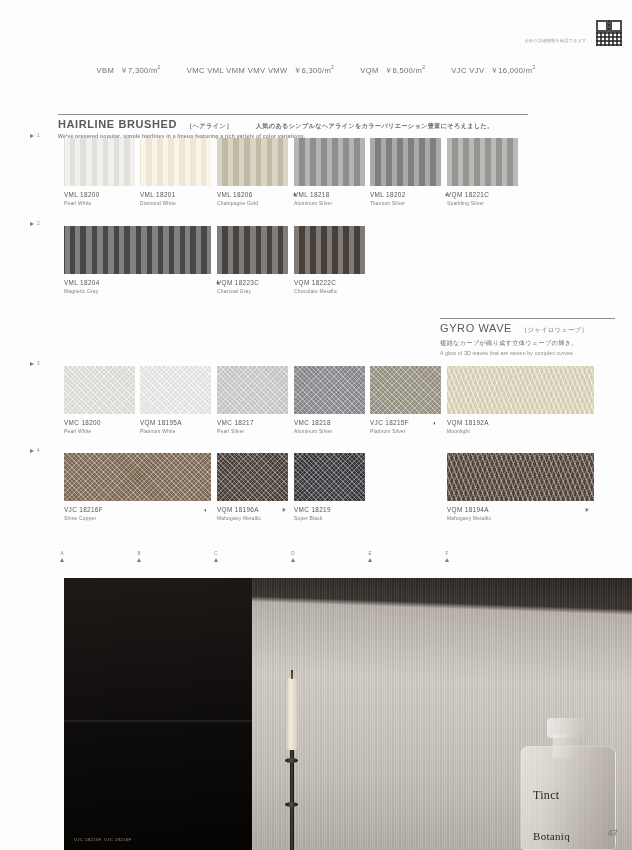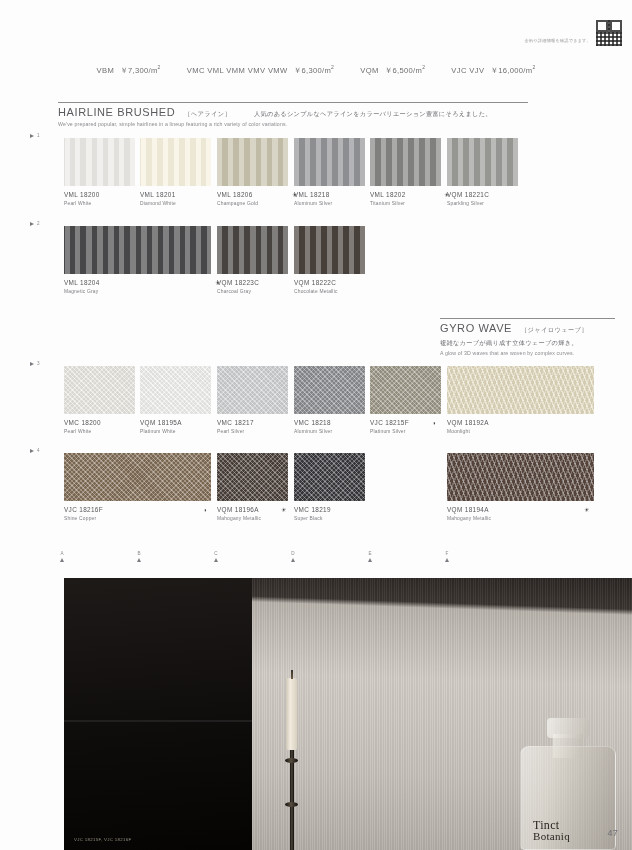--- a/index.html
+++ b/index.html
@@ -167,21 +167,21 @@
   }
   .bottle-cap {
     position: absolute; top: 0; left: 27px; width: 42px; height: 20px; border-radius: 4px;
     background: linear-gradient(100deg, rgba(250,249,246,.72), rgba(193,187,177,.62));
   }
   .bottle-label {
     position: absolute; bottom: 6px; left: 12px; right: 12px;
     color: #2a2521; font-family: "Liberation Serif", serif; line-height: 1.05;
   }
   .bottle-label .l1 { font-size: 12px; letter-spacing: .3px; font-family: Liberation Serif, serif; }
-  .bottle-label .l2 { font-size: 11px; letter-spacing: .3px; }
+  .bottle-label .l2 { font-size: 11px; letter-spacing: .3px; margin-top: 30px; }
   .photo-caption {
     position: absolute; left: 10px; bottom: 8px;
     font-size: 4.4px; color: #9a9284; letter-spacing: .3px;
   }
 
   .page-no {
     position: absolute; right: 14px; bottom: 12px;
     font-size: 9px; color: #6f6f75; letter-spacing: .3px;
   }
 </style>
@@ -207,21 +207,21 @@
     <div class="price-group">
       <span class="codes">VQM</span>
       <span class="amt"><span>￥6,500/m</span><sup>2</sup></span>
     </div>
     <div class="price-group">
       <span class="codes">VJC  VJV</span>
       <span class="amt"><span>￥16,000/m</span><sup>2</sup></span>
     </div>
   </div>
 
-  <div class="sec" style="left:58px; top:102px; width:470px;">
+  <div class="sec" style="left:58px; top:114px; width:470px;font-weight:bold;">
     <div class="sec-rule"></div>
     <div class="sec-titleline">
       <span class="sec-en">HAIRLINE BRUSHED</span>
       <span class="sec-jp">［ヘアライン］</span>
       <span class="sec-lead">人気のあるシンプルなヘアラインをカラーバリエーション豊富にそろえました。</span>
     </div>
     <div class="sec-desc-en">We've prepared popular, simple hairlines in a lineup featuring a rich variety of color variations.</div>
   </div>
 
 

